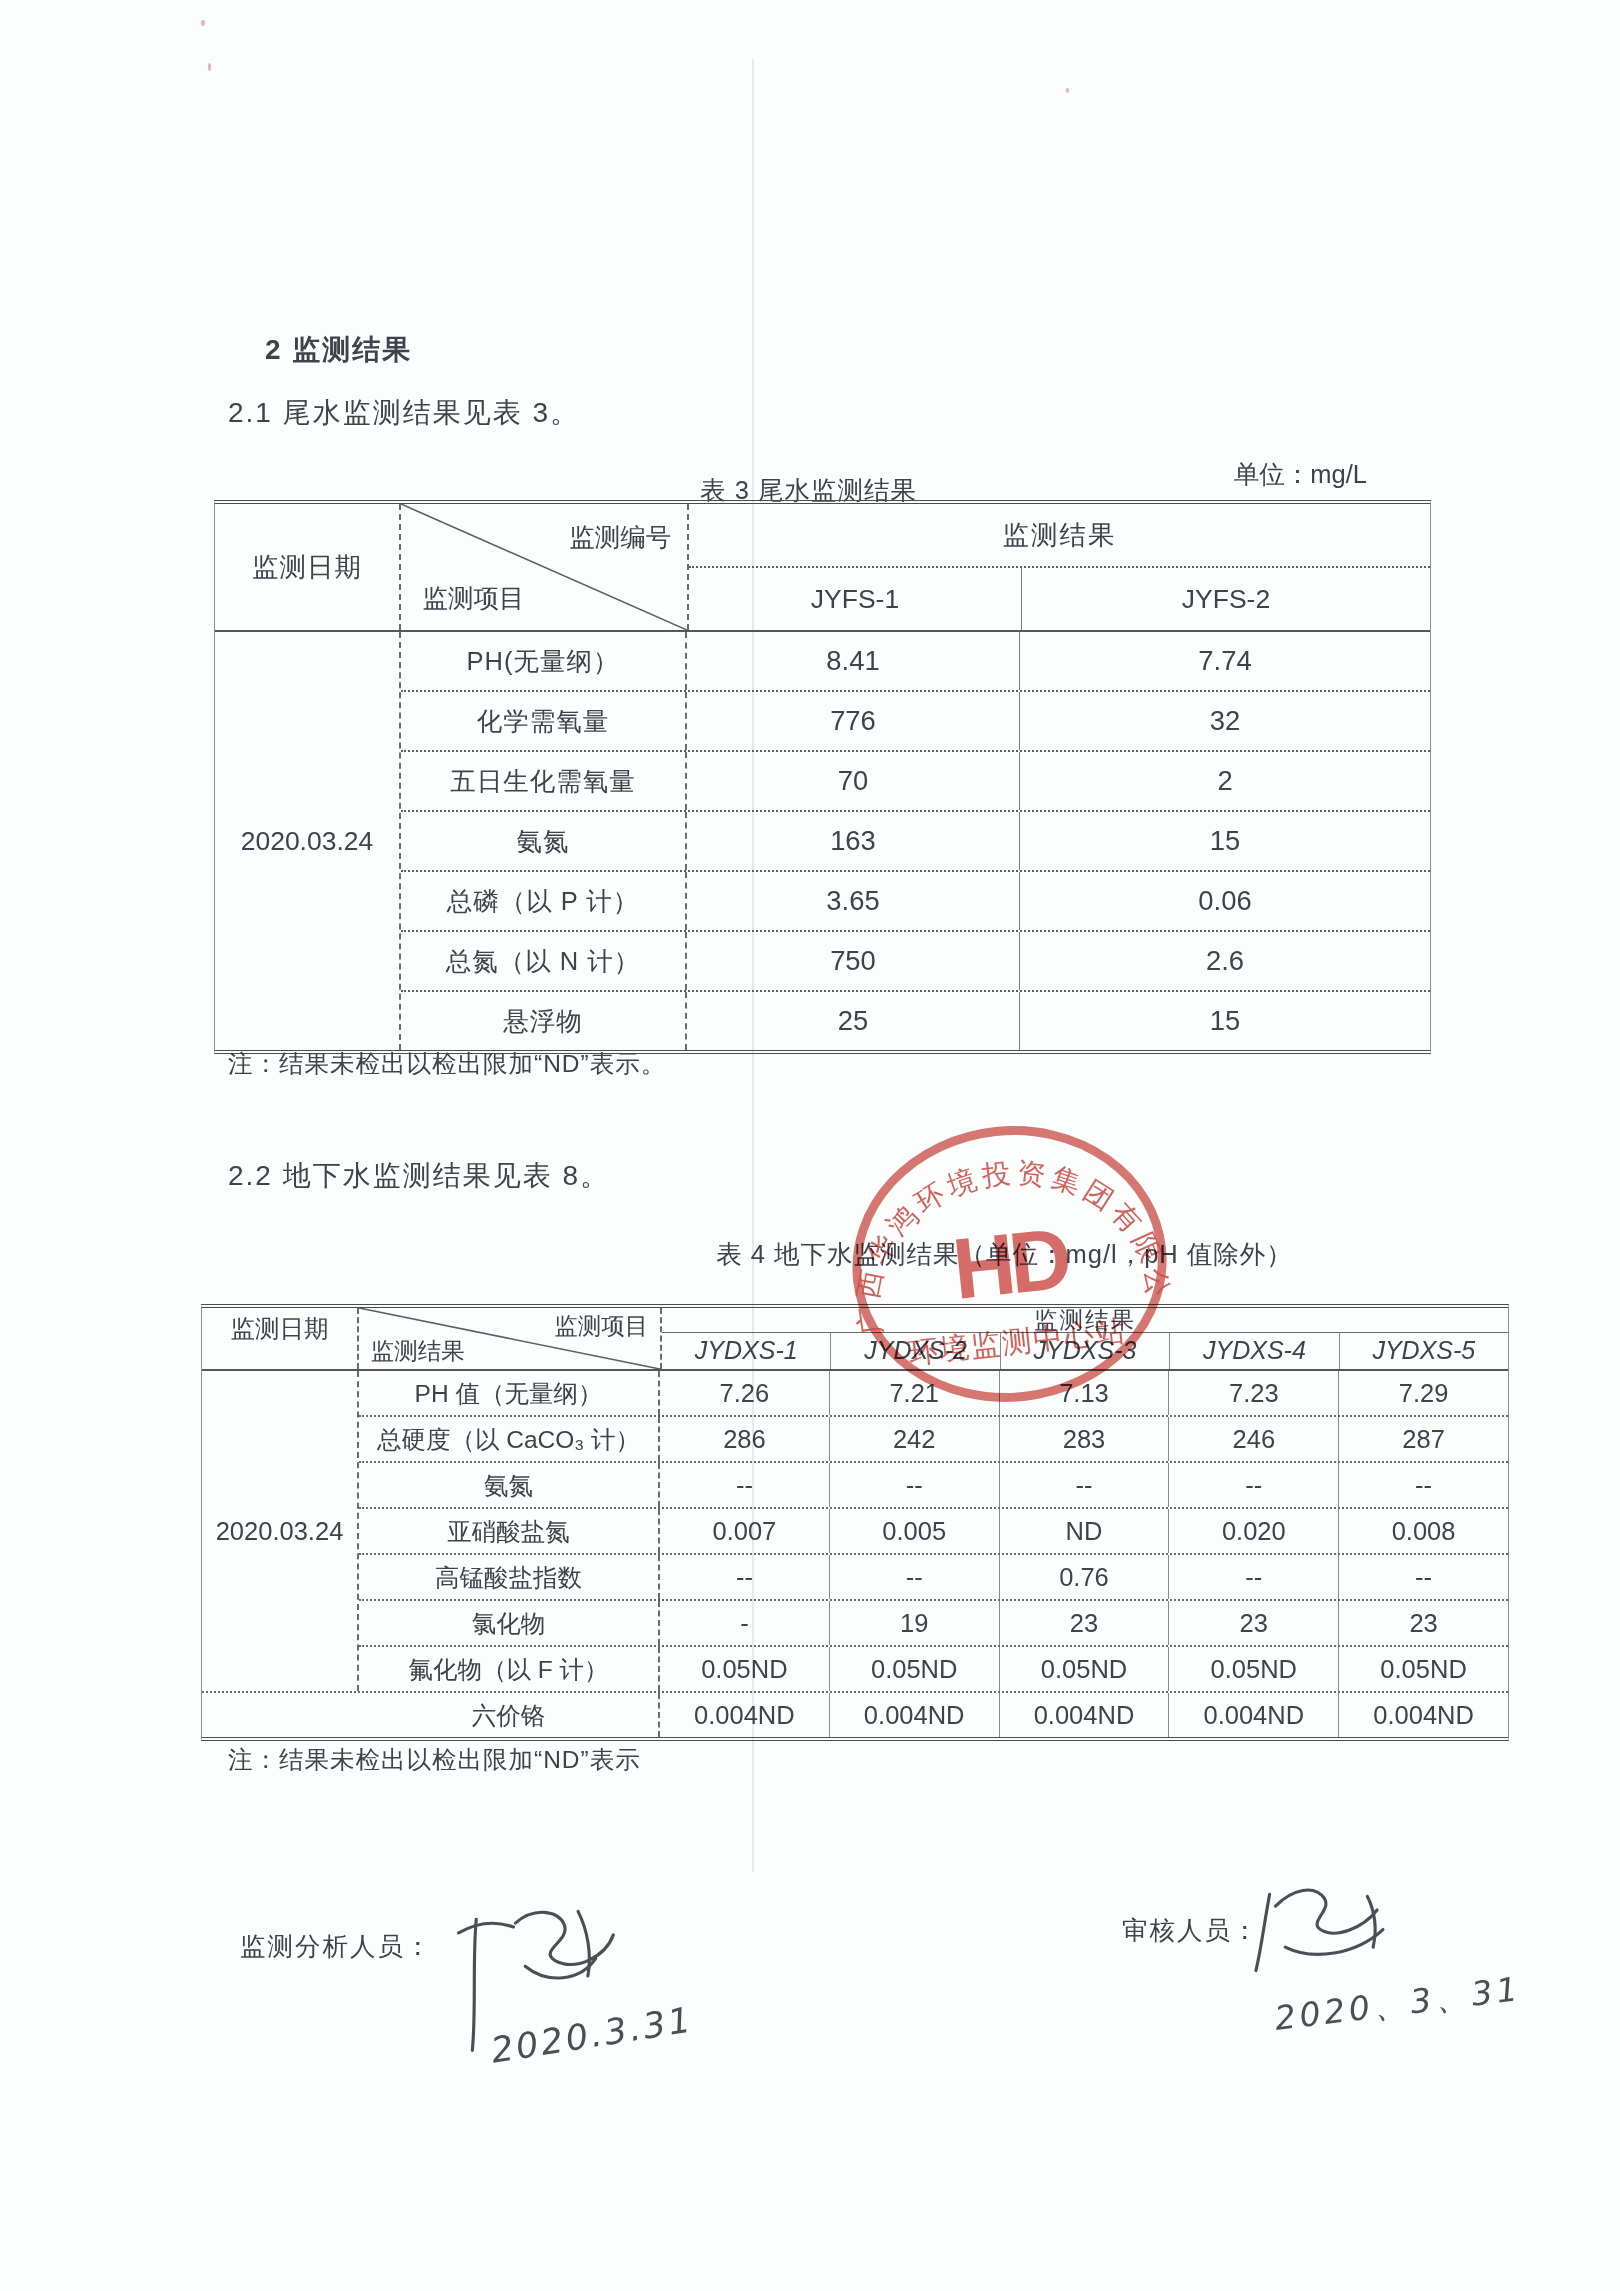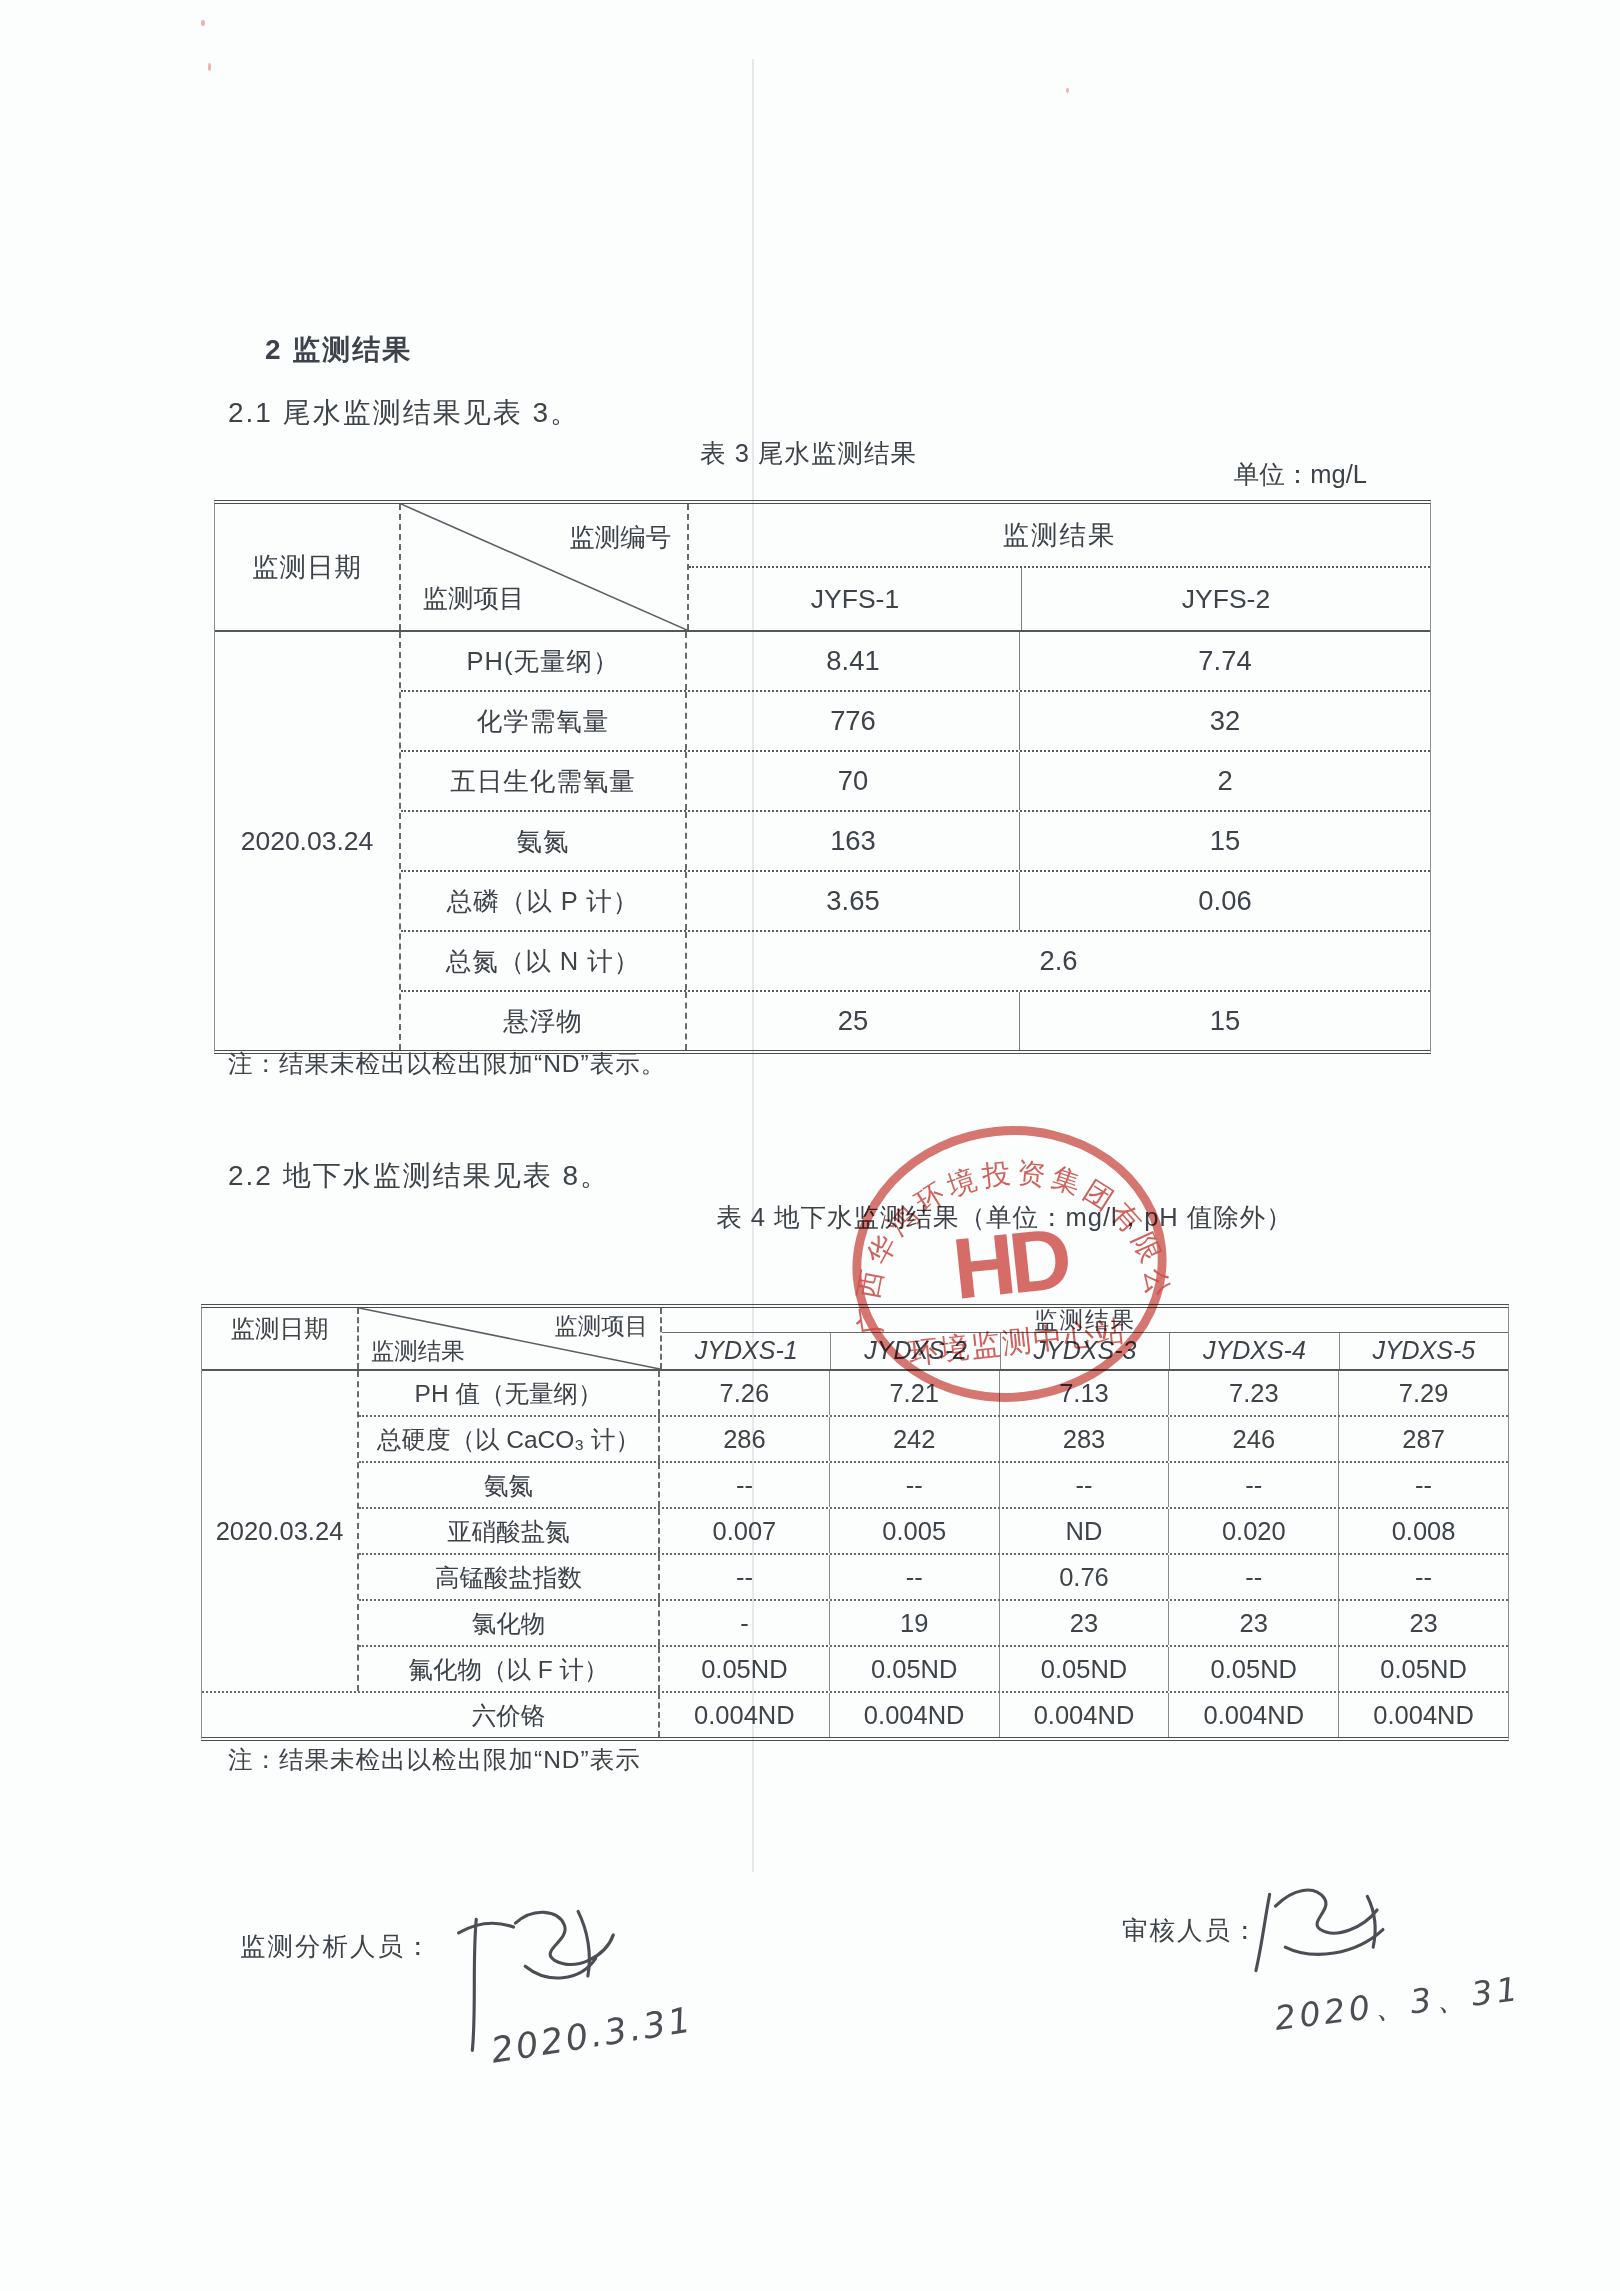--- a/index.html
+++ b/index.html
@@ -15,21 +15,21 @@
   .abs{position:absolute;}
   .txt{white-space:nowrap;}
 
   
   .scanline{width:2px;background:rgba(203,208,216,.45);}
   .speck{background:rgba(216,86,80,.45);border-radius:50%;}
 
   
   .h-bold{font-size:28px;font-weight:bold;letter-spacing:2px;}
   .h-reg{font-size:28px;letter-spacing:2px;}
-  .tbl-title{font-size:25.5px;letter-spacing:1px;text-align:center;}
+  .tbl-title{font-size:25.5px;letter-spacing:1px;text-align:center;margin-top:37px;}
   .unit{font-size:25.5px;text-align:right;}
   .note{font-size:24.5px;letter-spacing:1px;}
 
   
   .grid-table{box-sizing:border-box;border-left:1px solid #8d8d8d;border-right:1px solid #8d8d8d;
     border-top:4.9px double #4d4d4d;border-bottom:4.9px double #4d4d4d;background:transparent;}
   .hdr{display:flex;border-bottom:2px solid #565656;box-sizing:border-box;}
   .bdy{display:flex;box-sizing:border-box;}
   .cell{box-sizing:border-box;display:flex;align-items:center;justify-content:center;text-align:center;}
   .diag{position:relative;}
@@ -155,20 +155,21 @@
   </div>
 
   <div class="row">
     <div class="cell lbl">总磷（以 P 计）</div>
     <div class="cell v1">3.65</div>
     <div class="cell v2">0.06</div>
   </div>
 
   <div class="row">
     <div class="cell lbl">总氮（以 N 计）</div>
+    <div class="cell v1">750</div>
     <div class="cell v2">2.6</div>
   </div>
 
   <div class="row">
     <div class="cell lbl">悬浮物</div>
     <div class="cell v1">25</div>
     <div class="cell v2">15</div>
   </div>
 </div>
     </div>

